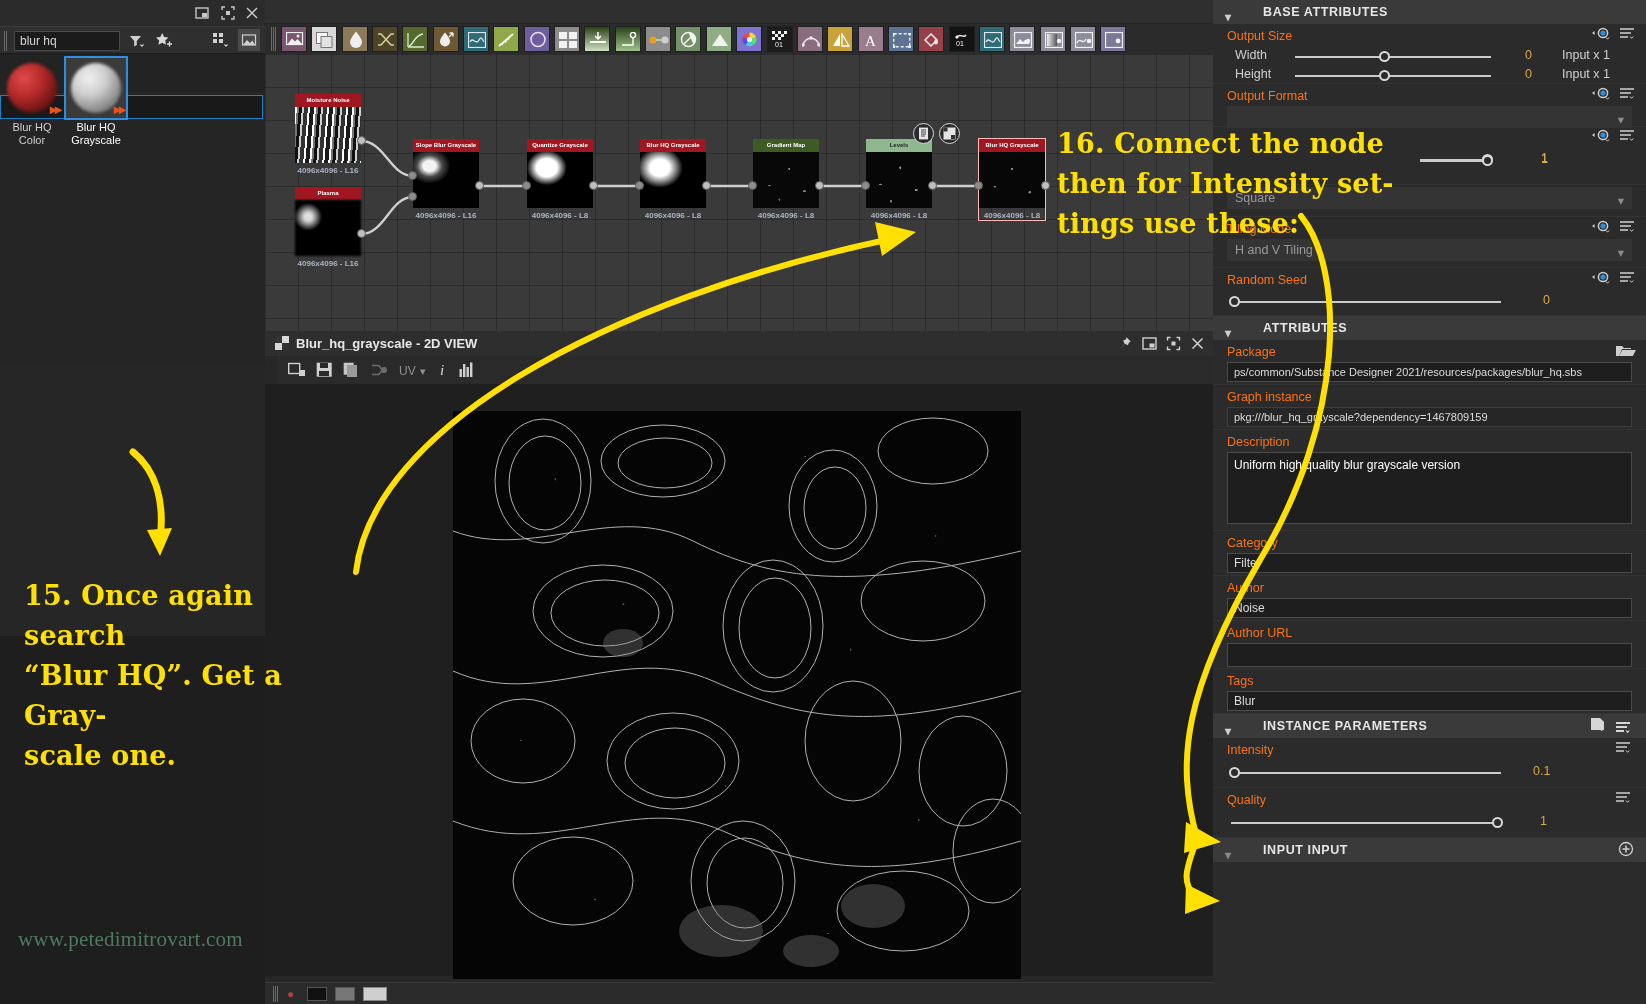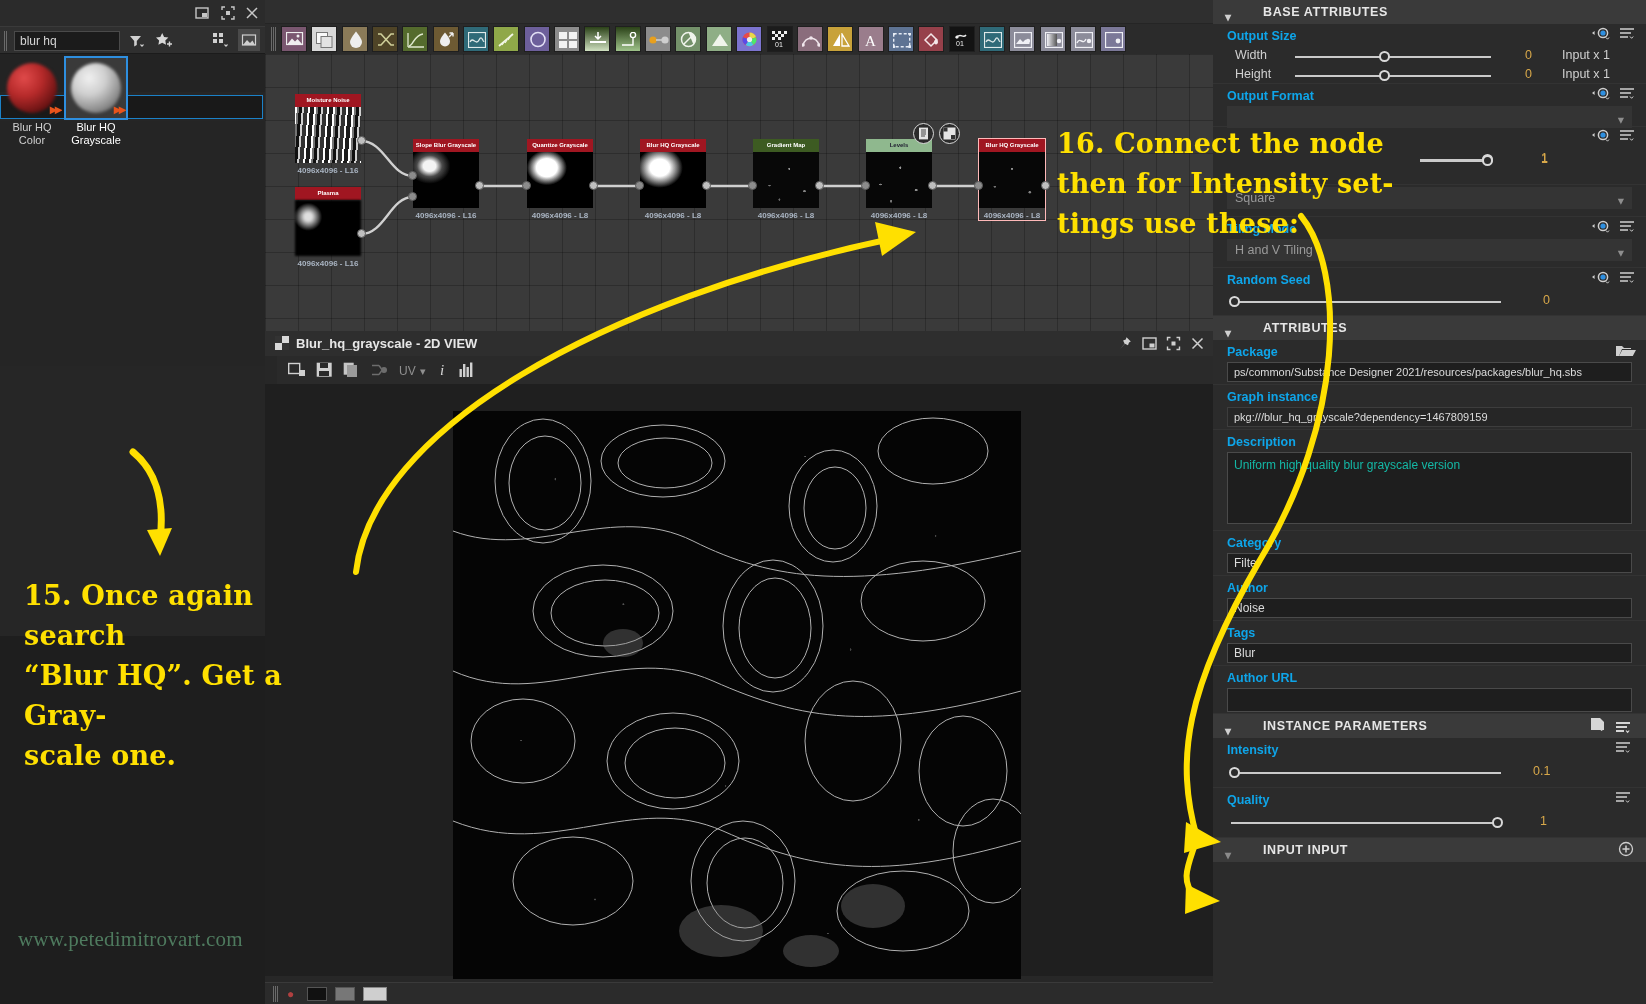--- a/index.html
+++ b/index.html
@@ -99,39 +99,39 @@
       background:#2b2b2b; border-top:1px solid #3a3a3a;}
 
   
   #props{ left:1213px; top:0; width:433px; height:1004px; background:#2b2b2b;
       overflow:hidden; }
   .sec-head{ position:relative; height:24px; background:#3a3a3a; color:#e6e6e6;
       font-size:12.5px; font-weight:bold; letter-spacing:.6px; line-height:24px;
       padding-left:50px; }
   .sec-chev{ position:absolute; left:12px; top:5px; color:#cfcfcf; font-size:12px; }
   .row{ position:relative; border-bottom:1px solid #333; padding:5px 0 7px 0; }
-  .row-label{ position:relative; color:#0ea5e9; font-size:12.5px; font-weight:bold;
+  .row-label{ position:relative; color:#f97316; font-size:12.5px; font-weight:normal;
       padding-left:14px; }
   .sub-label{ color:#d0d0d0; font-size:12.5px; }
   .fnbtns{ position:absolute; right:8px; top:3px; display:flex; gap:10px; align-items:center;}
   .icon-fn{ width:18px; height:14px; position:relative; }
   .slider{ position:relative; height:14px; }
   .strack{ position:absolute; height:2px; background:#cacaca; top:6px; }
   .sknob{ position:absolute; width:11px; height:11px; border-radius:50%;
       border:2px solid #d9d9d9; background:#2b2b2b; top:1px; }
   .val{ position:absolute; color:#d8a84a; font-size:12.5px; }
   .txtfield{ margin:3px 14px 0 14px; height:20px; background:#1e1e1e;
       border:1px solid #4a4a4a; color:#dcdcdc; font-size:12px; line-height:19px;
       padding:0 6px; white-space:nowrap; overflow:hidden; }
   .txtfield.flat{ background:#262626; border:1px solid #3d3d3d; }
   .combo{ margin:3px 14px 0 14px; height:22px; background:#343434; border:none;
       color:#9a9a9a; font-size:12.5px; line-height:22px; padding:0 8px; position:relative; }
   .combo .cchev{ position:absolute; right:8px; top:3px; color:#8e8e8e; }
   .bigtext{ margin:3px 14px 0 14px; height:72px; background:#1e1e1e;
-      border:1px solid #4a4a4a; color:#14b8a6; font-size:12px; padding:5px 6px; }
+      border:1px solid #4a4a4a; color:#ffffff; font-size:12px; padding:5px 6px; }
 
   
   #anno-layer{ position:absolute; inset:0; pointer-events:none; }
   .anno-text{ position:absolute; color:#FFE000; font-family:"DejaVu Serif", serif;
       font-weight:bold; font-size:27px; line-height:40px; letter-spacing:.2px; }
 </style>
 </head>
 <body>
 
 <div class="panel" id="left-col">
@@ -977,28 +977,28 @@
   <div class="row" style="height:45px">
     <div class="row-label">Category</div>
     <div class="txtfield">Filter</div>
   </div>
 
   <div class="row" style="height:45px">
     <div class="row-label">Author</div>
     <div class="txtfield">Noise</div>
   </div>
 
+  <div class="row" style="height:48px">
+    <div class="row-label">Author URL</div>
+    <div class="txtfield" style="height:24px"></div>
+  </div>
+
   <div class="row" style="height:45px">
     <div class="row-label">Tags</div>
     <div class="txtfield">Blur</div>
-  </div>
-
-  <div class="row" style="height:48px">
-    <div class="row-label">Author URL</div>
-    <div class="txtfield" style="height:24px"></div>
   </div>
 
   <div class="sec-head">
     <span class="sec-chev">▾</span>
     <span>INSTANCE PARAMETERS</span>
     <span style="position:absolute;right:40px;top:4px">
       <svg width="16" height="16" viewBox="0 0 16 16">
           <path d="M1 0h9l4 4v8H1z" fill="#d6d6d6"></path>
           <path d="M10 11l1.6 1.8L13.2 11" fill="none" stroke="#d6d6d6" stroke-width="1"></path>
         </svg>

